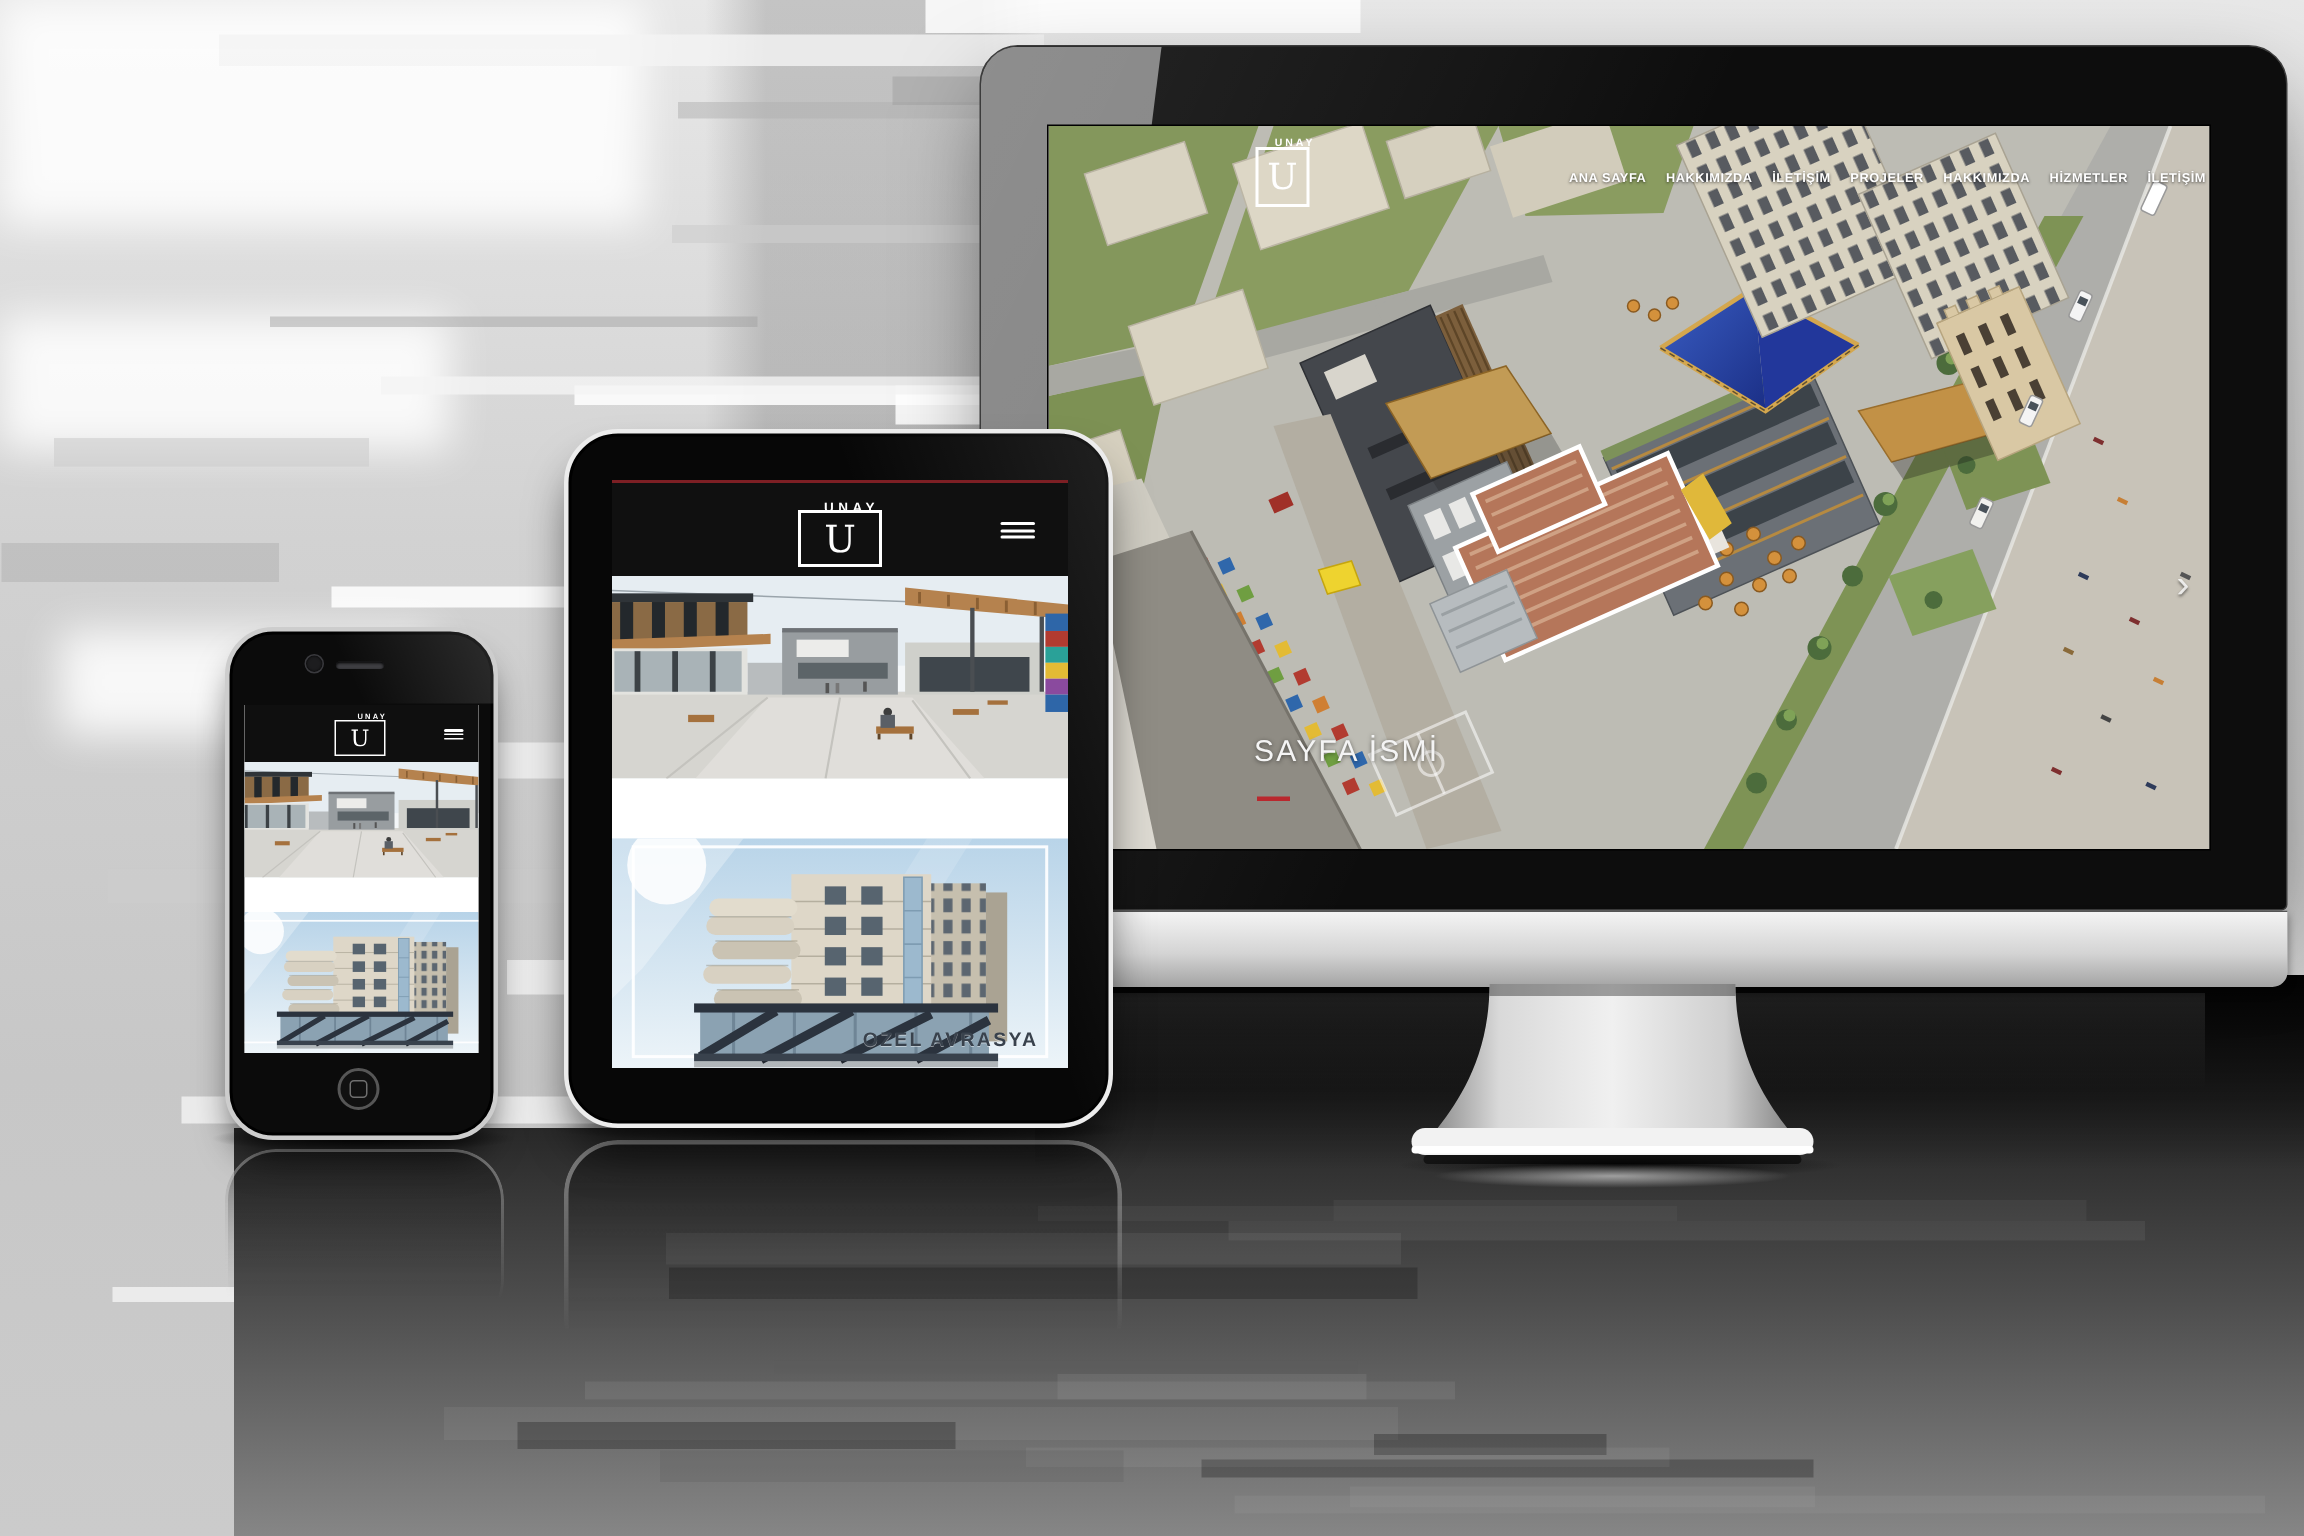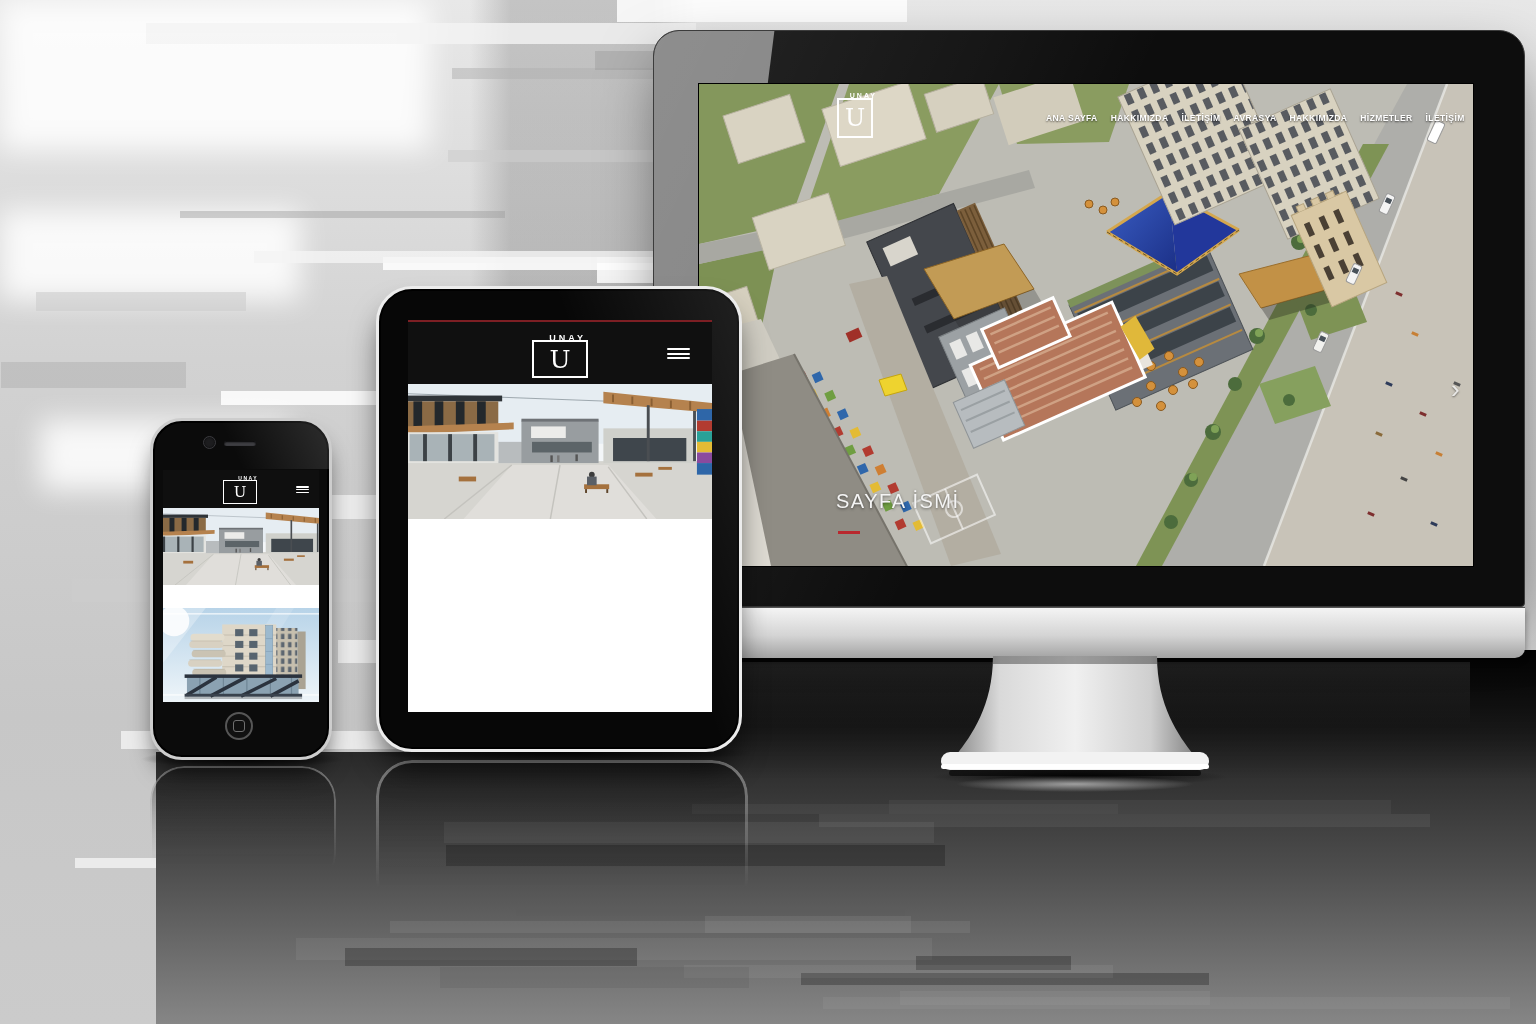--- a/index.html
+++ b/index.html
@@ -570,21 +570,21 @@
         <div class="d-logo">
           <span class="u-name">UNAY</span>
           <span class="u-box">
               <span>U</span>
             </span>
         </div>
         <nav class="d-nav">
           <span>ANA SAYFA</span>
           <span>HAKKIMIZDA</span>
           <span>İLETİŞİM</span>
-          <span>AVRASYA</span>
+          <span>PROJELER</span>
           <span>HAKKIMIZDA</span>
           <span>HİZMETLER</span>
           <span>İLETİŞİM</span>
         </nav>
         <div class="d-title">SAYFA İSMİ</div>
         <div class="d-title-line"></div>
         <div class="d-next">›</div>
       </div>
     </div>
     <div class="chin"></div>
@@ -613,20 +613,26 @@
         <div class="burger t-burger">
             <i></i>
             <i></i>
             <i></i>
           </div>
       </header>
       <svg class="t-img1" viewBox="0 0 320 140" width="304" height="135" preserveAspectRatio="xMidYMid slice">
           <use href="#plazaG"></use>
         </svg>
       <div class="t-gap"></div>
+      <div class="t-img2wrap">
+        <svg viewBox="0 0 300 160" width="304" height="153" preserveAspectRatio="xMidYMid slice">
+            <use href="#bldgG"></use>
+          </svg>
+        <span class="t-caption">OZEL AVRASYA</span>
+      </div>
     </div>
   </div>
 
   <div class="phone">
     <div class="phone-gloss"></div>
     <div class="p-camera"></div>
     <div class="p-speaker"></div>
     <div class="p-screen">
       <header class="p-header">
         <div class="p-logo">

